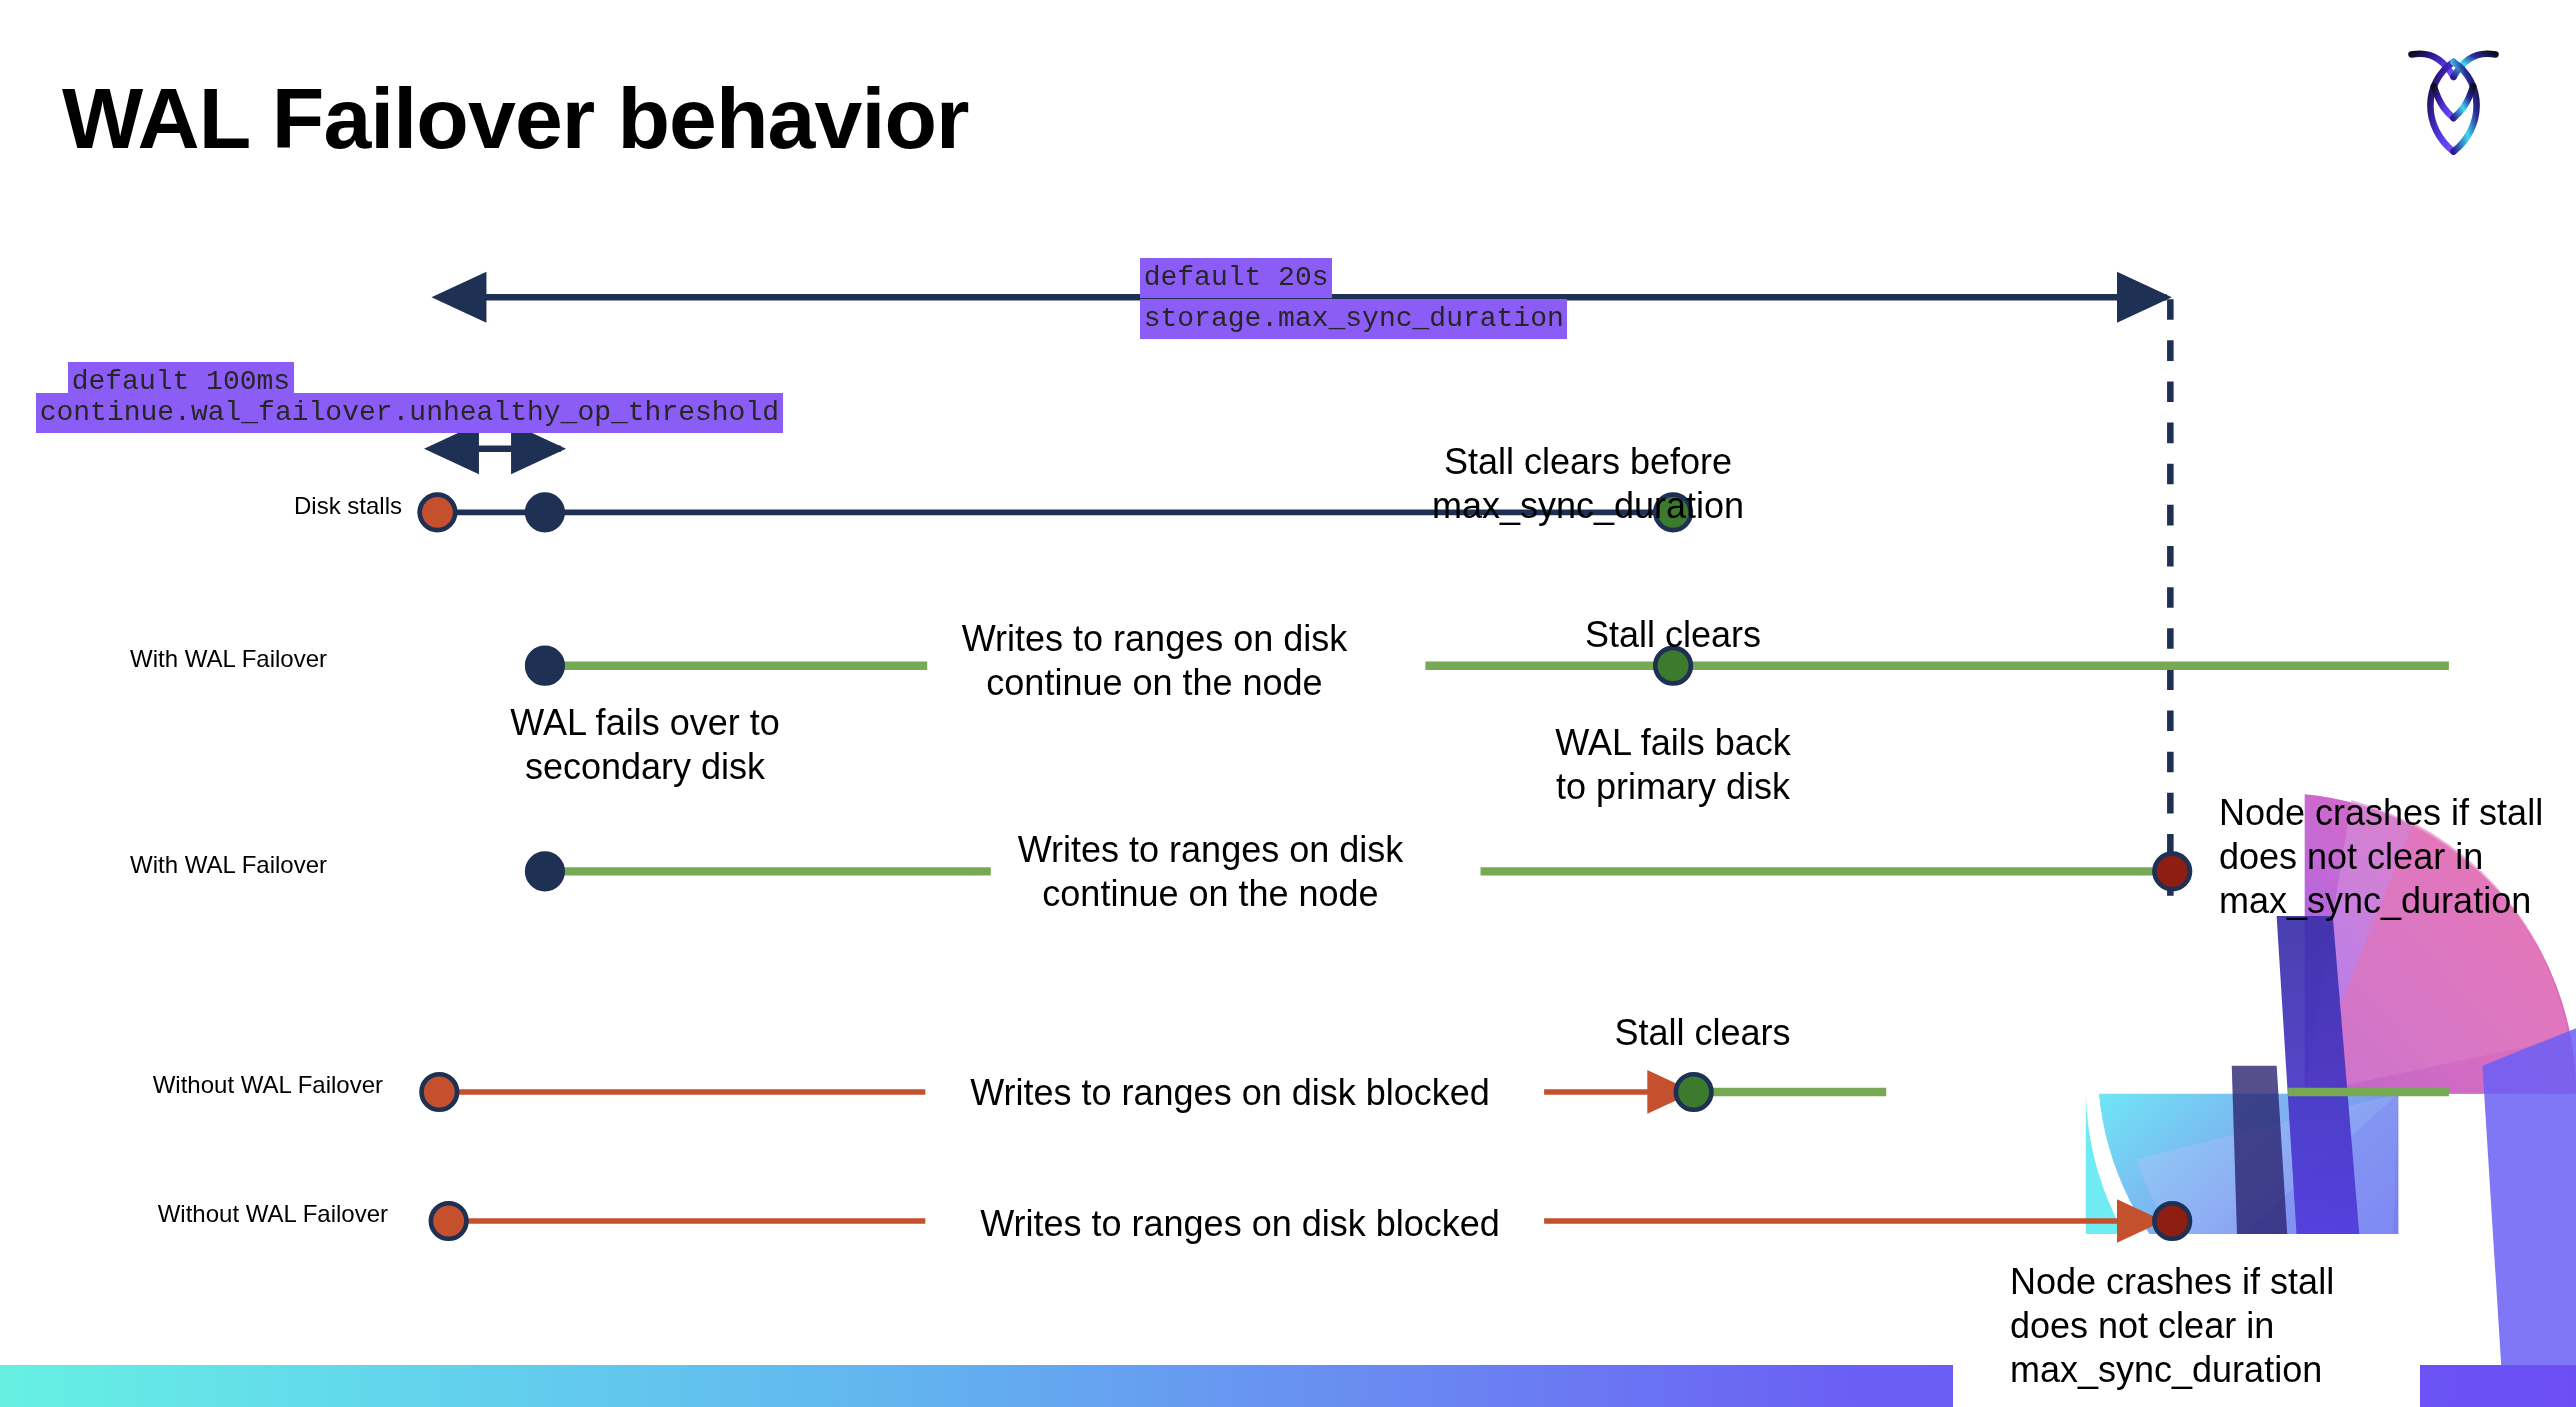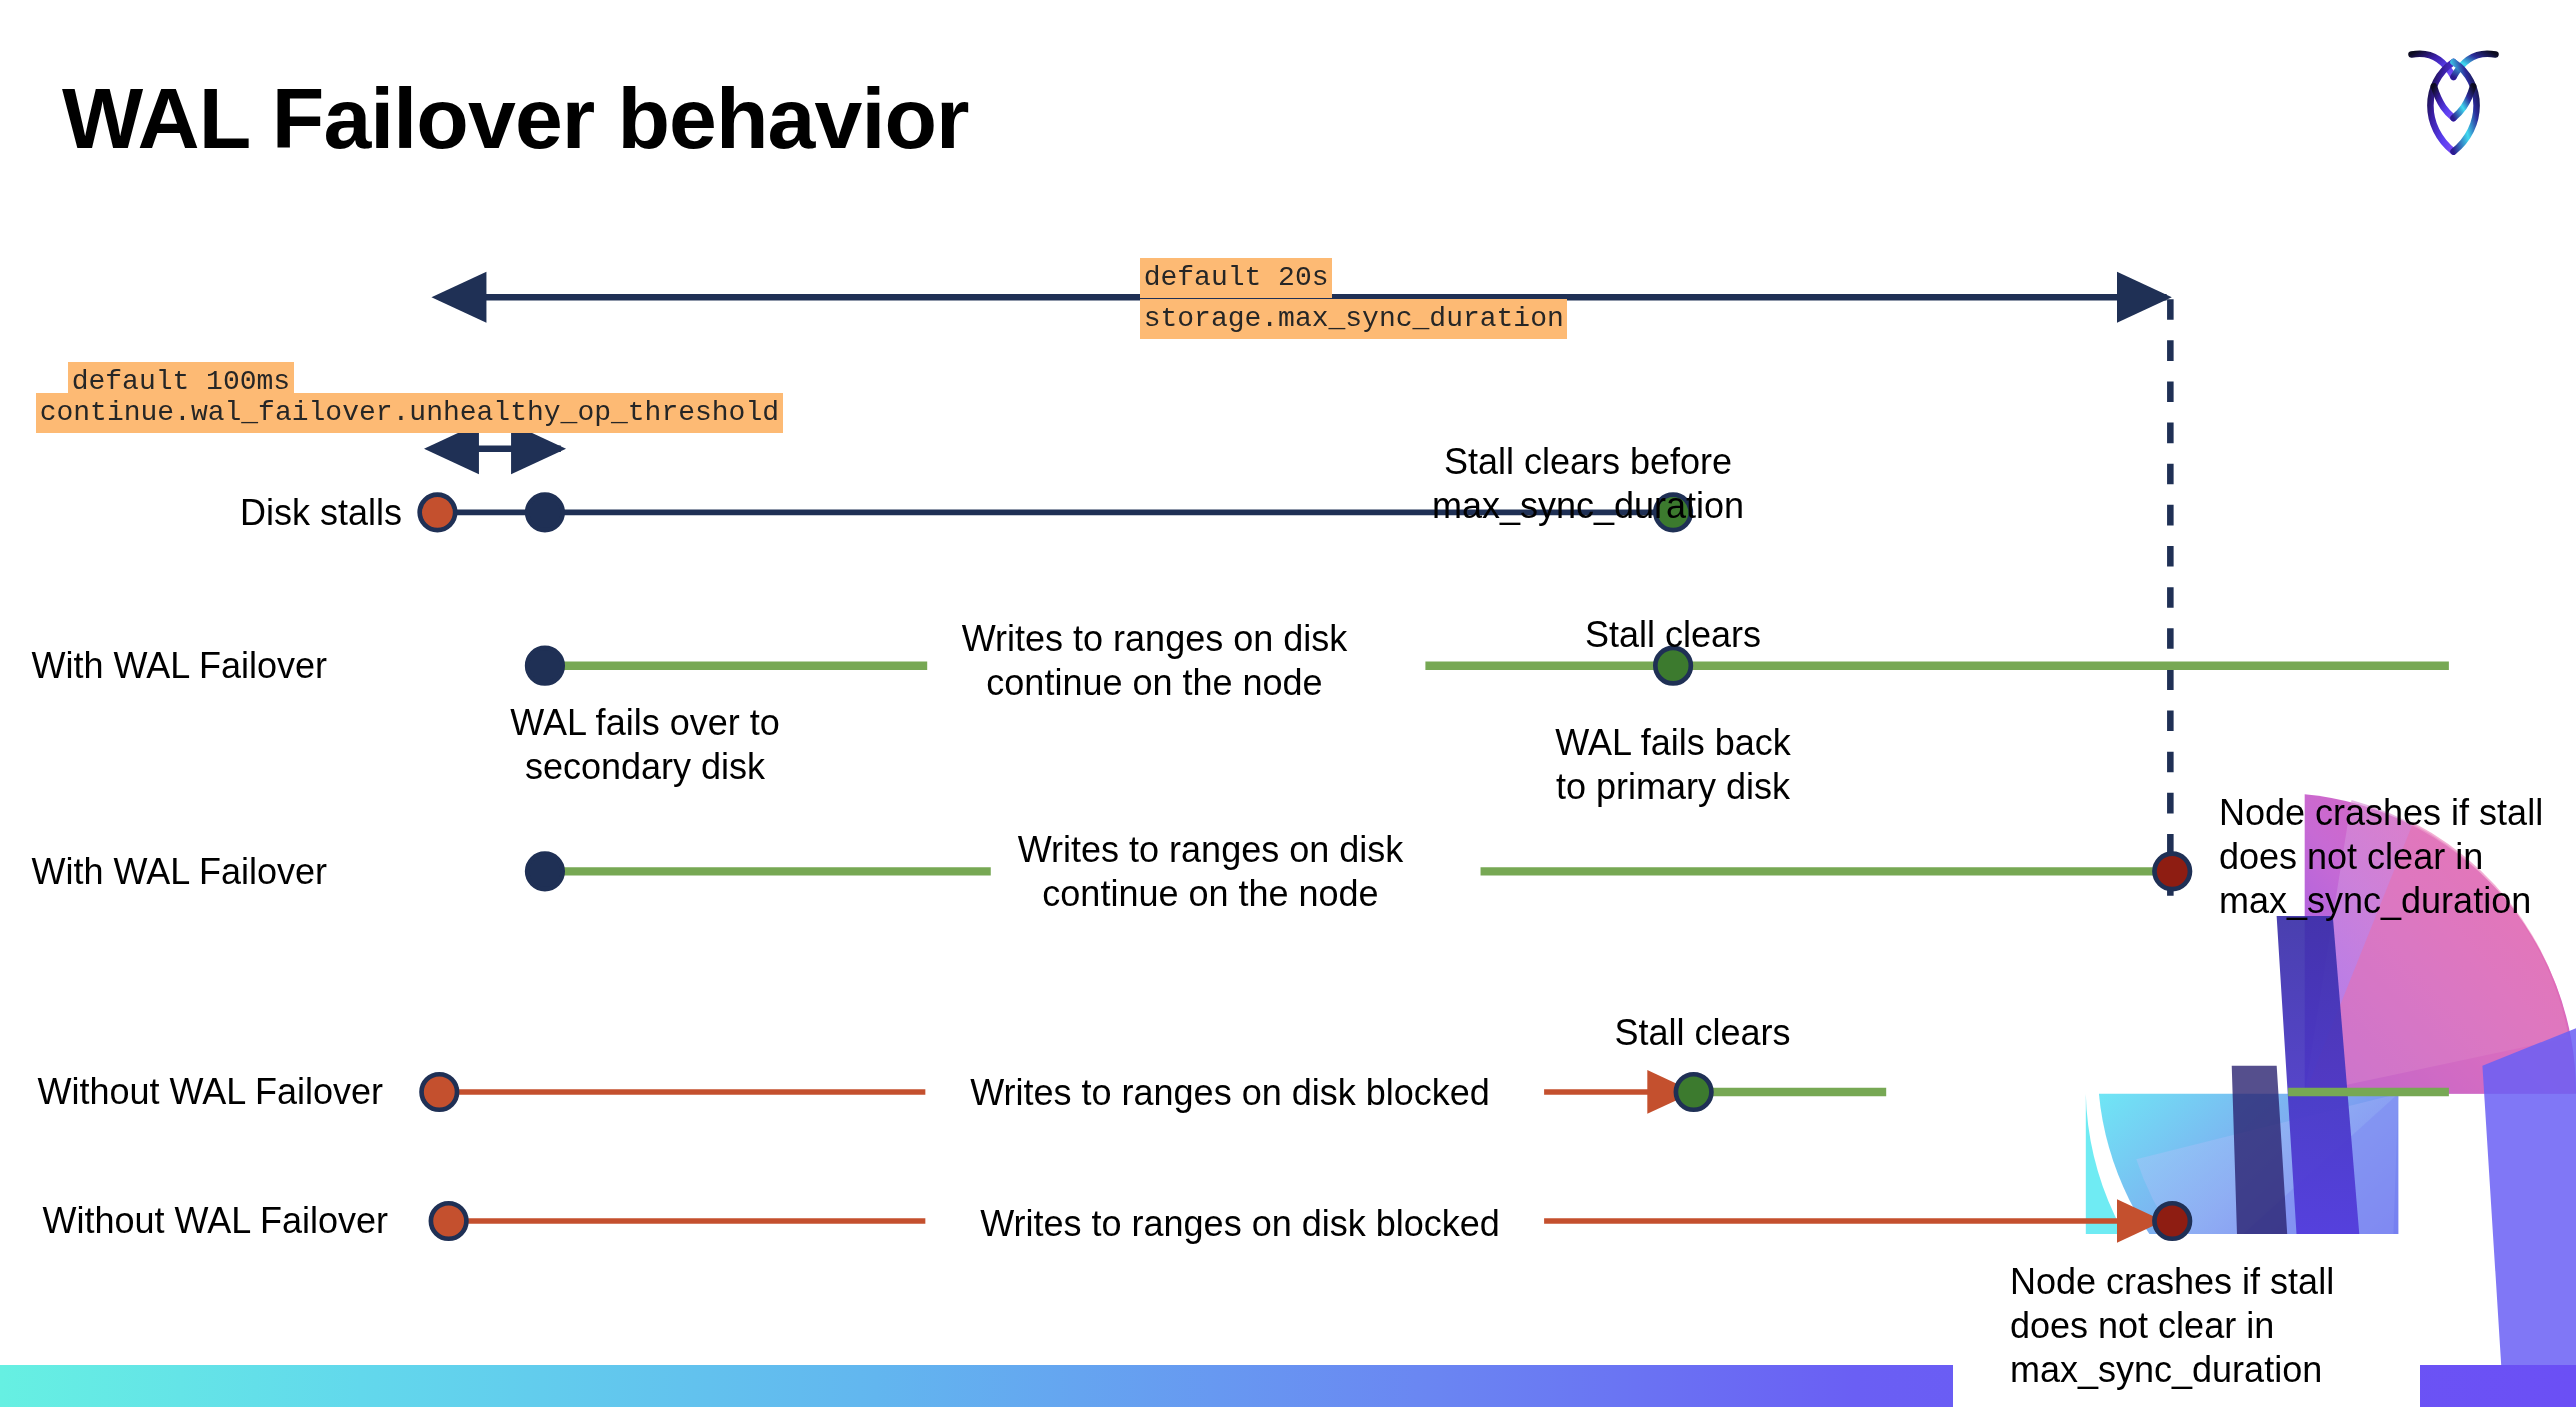--- a/index.html
+++ b/index.html
@@ -40,30 +40,30 @@
     width: 103px;
     height: 126px;
   }
 
   
   .code-chip {
     position: absolute;
     font-family: "Liberation Mono", monospace;
     font-size: 28px;
     color: #262626;
-    background: #fdba74;
+    background: #8b5cf6;
     white-space: nowrap;
     padding: 1.9px 3.7px;
     line-height: 1.28;
   }
 
   
   .row-label {
     position: absolute;
-    font-size: 36px;
+    font-size: 24px;
     color: #000000;
     white-space: nowrap;
     text-align: right;
   }
 
   
   .callout {
     position: absolute;
     font-size: 36px;
     color: #000000;

